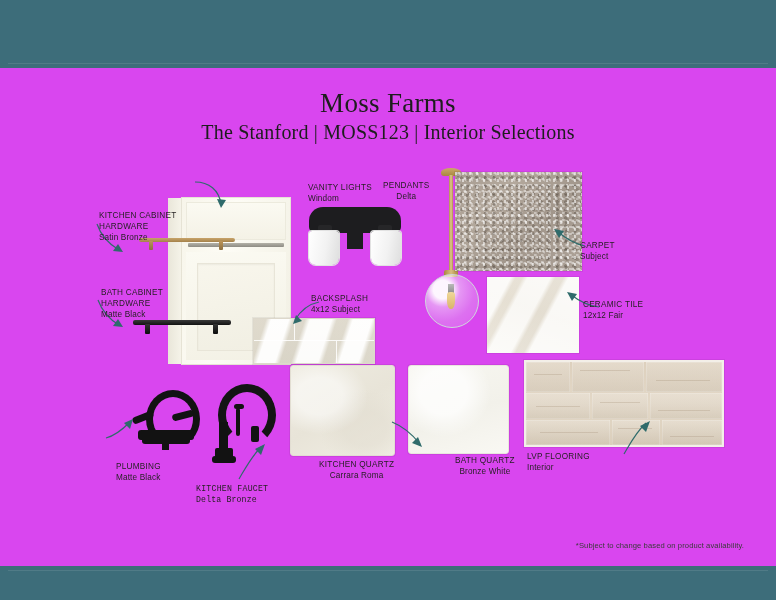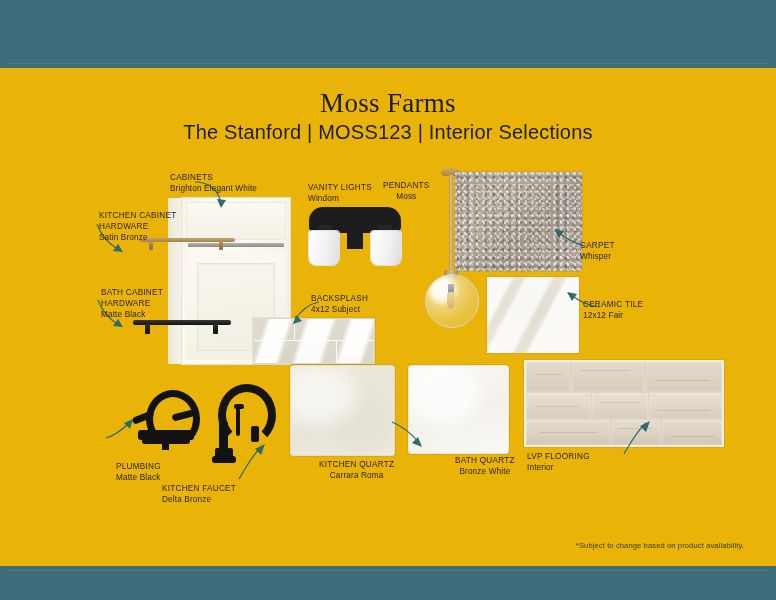--- a/index.html
+++ b/index.html
@@ -8,21 +8,21 @@
     padding: 0;
     background: #ffffff;
   }
   body {
     font-family: "Liberation Sans", sans-serif;
   }
   #board {
     position: relative;
     width: 776px;
     height: 600px;
-    background: #eab308;
+    background: #d946ef;
     overflow: hidden;
   }
 
   
   .band {
     position: absolute;
     left: 0;
     width: 776px;
     background: #3d6d7a;
   }
@@ -43,21 +43,21 @@
     text-align: center;
     font-family: "Liberation Serif", serif;
     font-size: 27px;
     color: #1d1d1d;
     letter-spacing: 0.3px;
   }
   .title-sub {
     position: absolute;
     top: 121px; left: 0; width: 776px;
     text-align: center;
-    font-family: Liberation Sans, sans-serif;
+    font-family: Liberation Serif, serif;
     font-size: 20px;
     color: #1d1d1d;
     letter-spacing: 0.2px;
   }
 
   
   .label {
     position: absolute;
     font-family: "Liberation Sans", sans-serif;
     font-size: 8.2px;
@@ -449,68 +449,64 @@
     </svg>
   </div>
 
   <div class="arrow" style="left:620px; top:420px;">
     <svg width="32" height="36" viewBox="0 0 32 36">
       <path d="M4 34 C 10 24, 16 12, 26 3"></path>
       <polygon points="30,1 26,12, 20,6"></polygon>
     </svg>
   </div>
 
-  <div class="label" style="left:170px; top:172px;">
-    <span class="cat">CABINETS</span>
-    <span class="val">Brighton Elegant White</span>
-  </div>
 
   <div class="label" style="left:99px; top:210px;">
     <span class="cat">KITCHEN CABINET</span>
     <span class="cat">HARDWARE</span>
     <span class="val">Satin Bronze</span>
   </div>
 
   <div class="label" style="left:101px; top:287px;">
     <span class="cat">BATH CABINET</span>
     <span class="cat">HARDWARE</span>
     <span class="val">Matte Black</span>
   </div>
 
   <div class="label" style="left:308px; top:182px;">
     <span class="cat">VANITY LIGHTS</span>
     <span class="val">Windom</span>
   </div>
 
   <div class="label center" style="left:383px; top:180px;">
     <span class="cat">PENDANTS</span>
-    <span class="val">Moss</span>
+    <span class="val">Delta</span>
   </div>
 
   <div class="label" style="left:580px; top:240px;">
     <span class="cat">CARPET</span>
-    <span class="val">Whisper</span>
+    <span class="val">Subject</span>
   </div>
 
   <div class="label" style="left:583px; top:299px;">
     <span class="cat">CERAMIC TILE</span>
     <span class="val">12x12 Fair</span>
   </div>
 
   <div class="label" style="left:311px; top:293px;">
     <span class="cat">BACKSPLASH</span>
     <span class="val">4x12 Subject</span>
   </div>
 
   <div class="label" style="left:116px; top:461px;">
     <span class="cat">PLUMBING</span>
     <span class="val">Matte Black</span>
   </div>
 
-  <div class="label" style="left:162px; top:483px;">
+  <div class="label" style="left:196px; top:483px;font-family:Liberation Mono, monospace;">
     <span class="cat">KITCHEN FAUCET</span>
     <span class="val">Delta Bronze</span>
   </div>
 
   <div class="label center" style="left:319px; top:459px;">
     <span class="cat">KITCHEN QUARTZ</span>
     <span class="val">Carrara Roma</span>
   </div>
 
   <div class="label center" style="left:455px; top:455px;">

